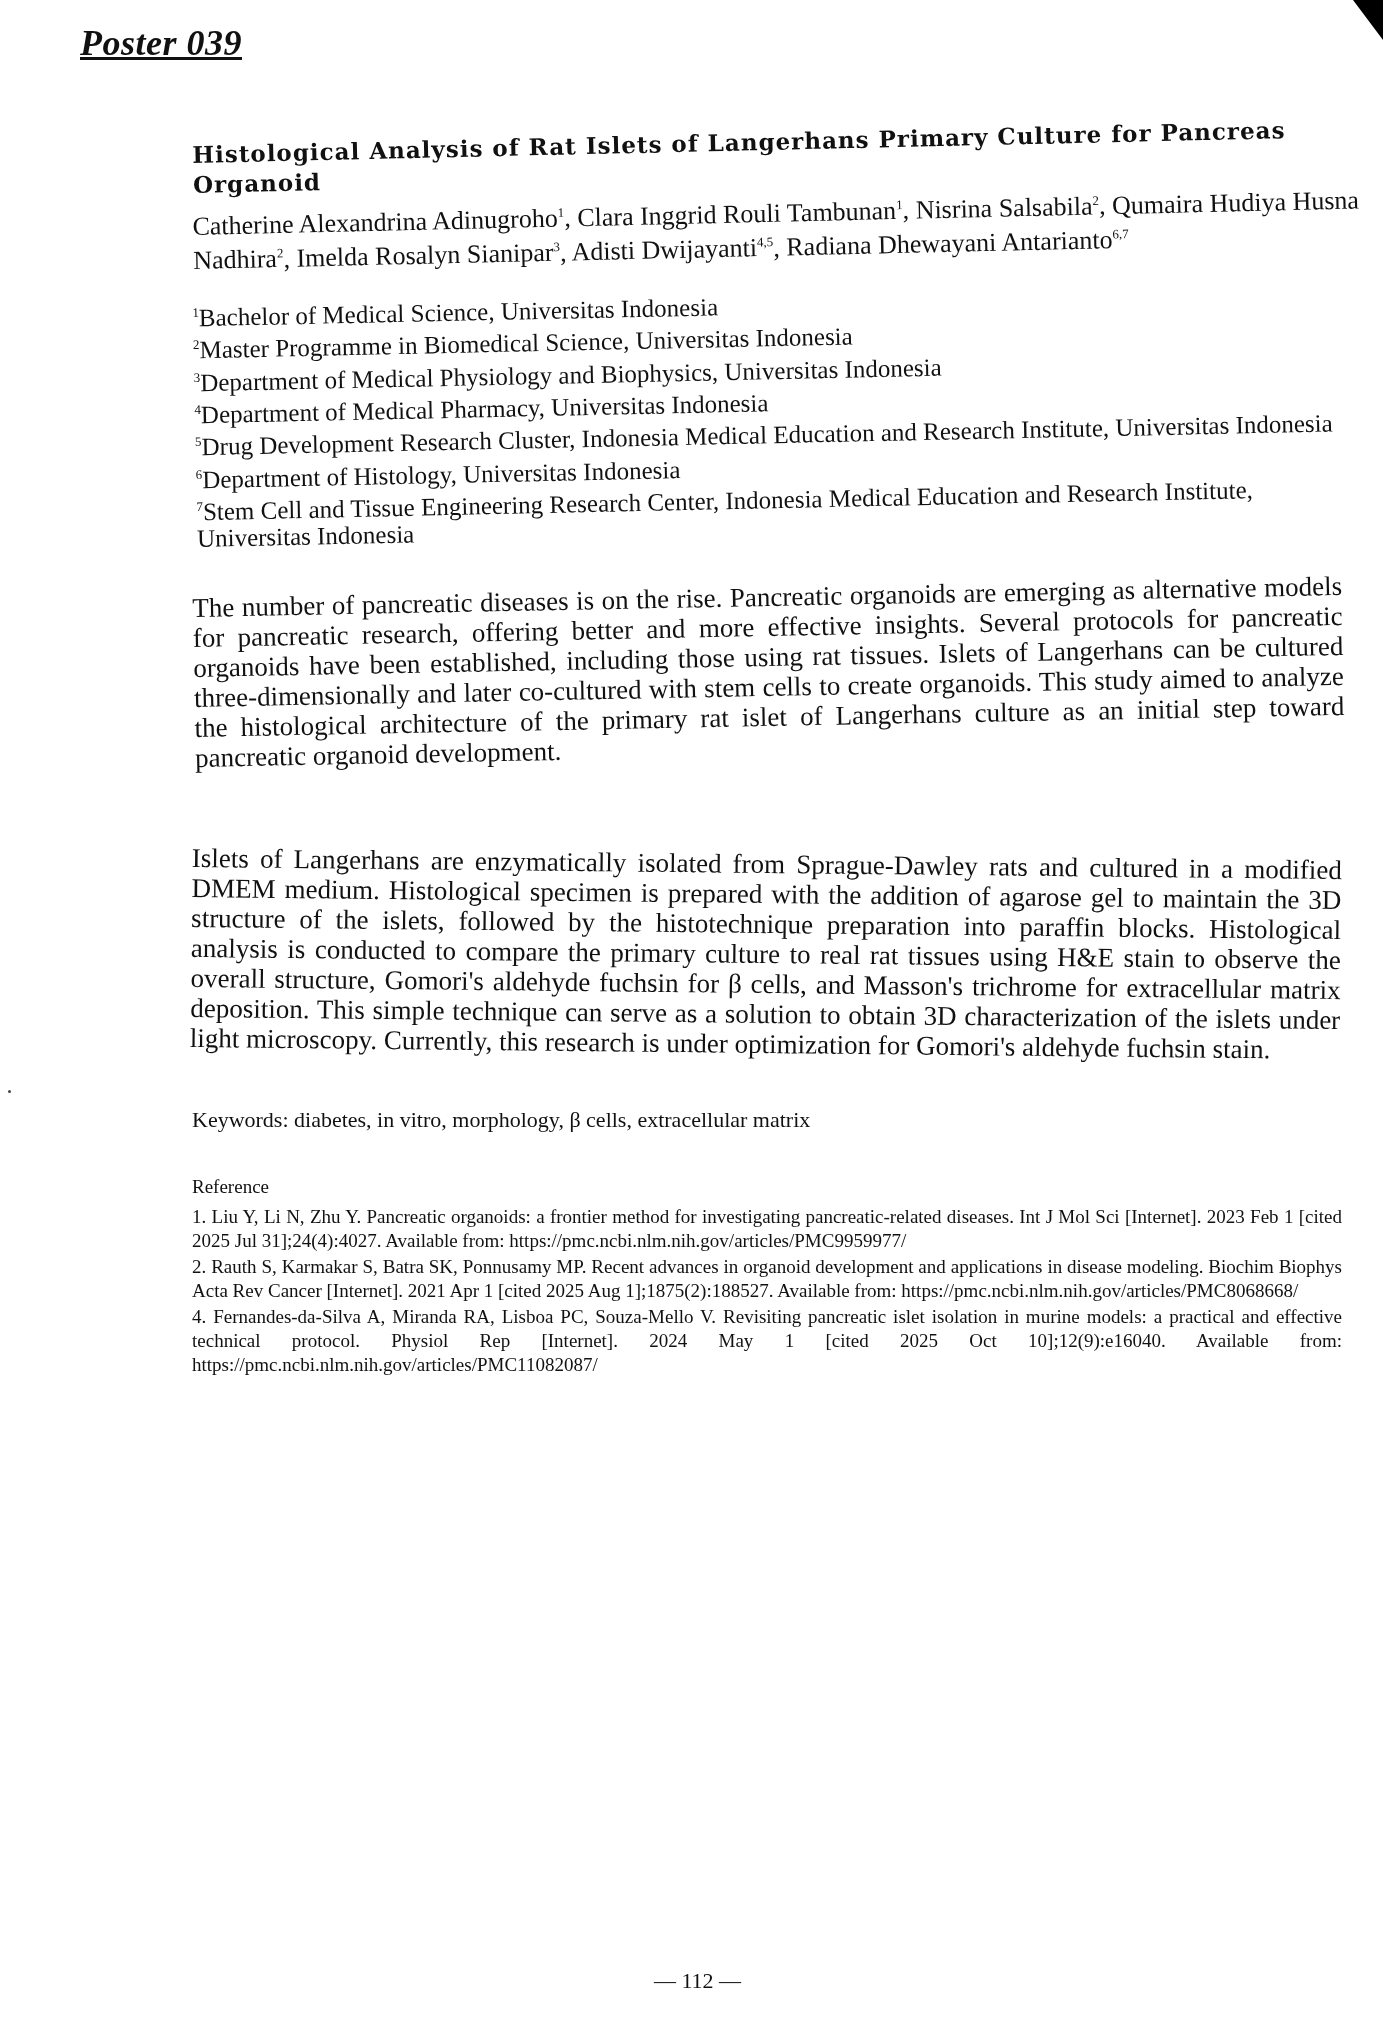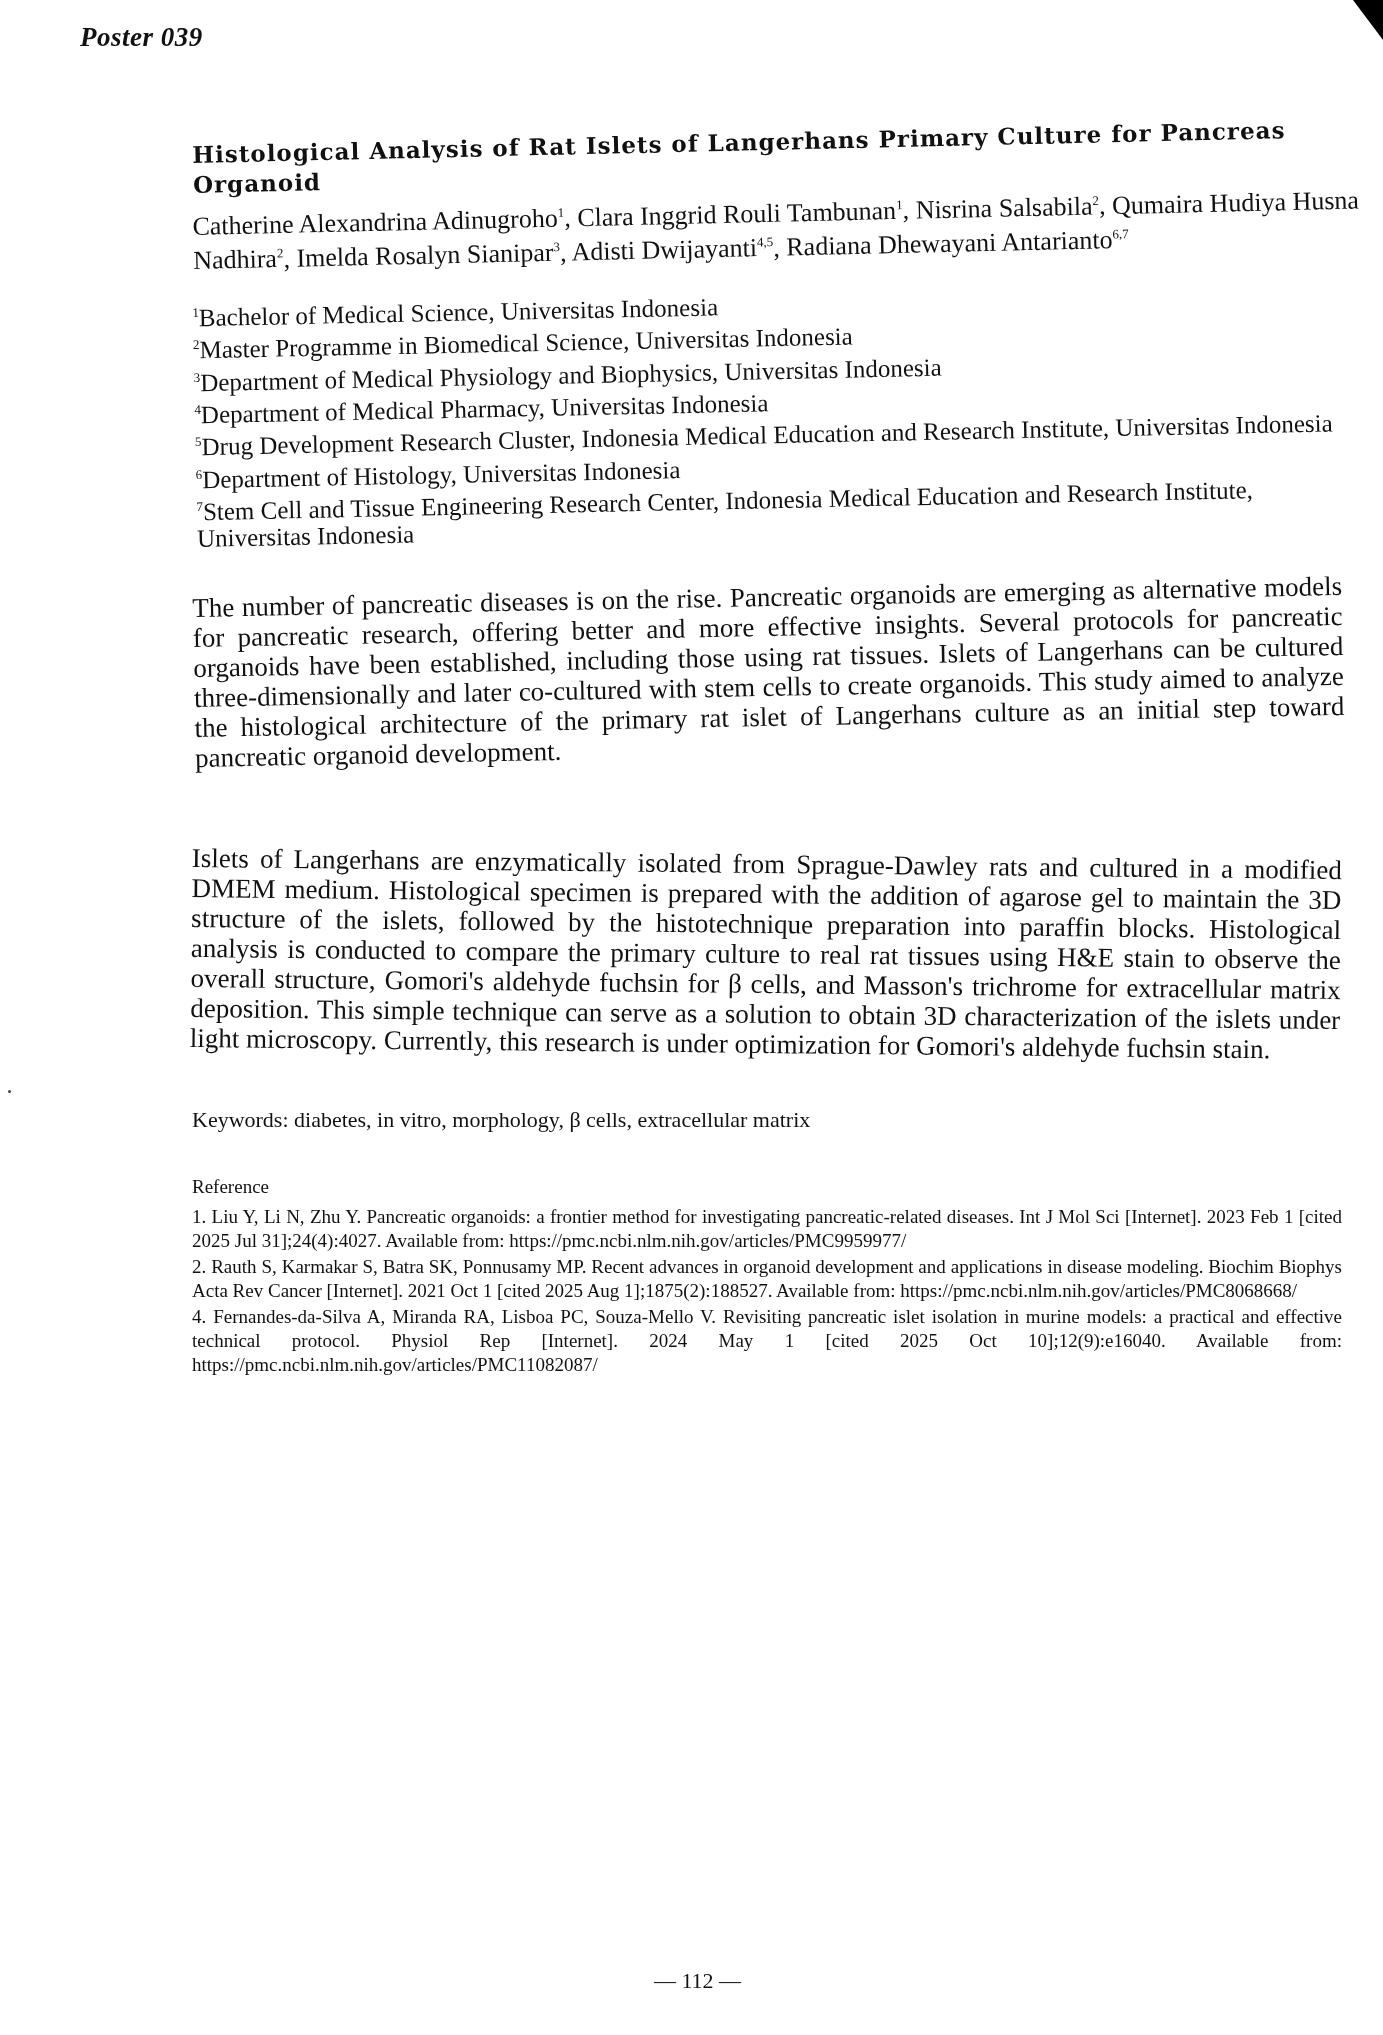--- a/index.html
+++ b/index.html
@@ -1,21 +1,21 @@
 <!DOCTYPE html>
 <html><head>
 <meta charset="utf-8">
 <style>
   html, body { margin: 0; padding: 0; background: #ffffff; }
   body { width: 1383px; height: 2035px; position: relative; overflow: hidden; color: #111; }
   .corner { position: absolute; right: 0; top: 0; width: 0; height: 0;
     border-top: 40px solid #000; border-left: 30px solid transparent; }
   .poster-no { position: absolute; left: 80px; top: 22px;
     font-family: "Liberation Serif", serif; font-style: italic; font-weight: bold;
-    font-size: 27px; letter-spacing: 0.5px; }
+    font-size: 36px; letter-spacing: 0.5px; text-decoration: underline; }
   .sheet { position: absolute; left: 192px; top: 140px; width: 1170px;
     font-family: "Liberation Serif", serif; }
   .title { font-family: "DejaVu Serif", serif; font-weight: bold; font-size: 23px;
     line-height: 30px; margin: 0 0 2px 0; transform: rotate(-1.3deg); transform-origin: left top; letter-spacing: 1px; }
   .authors { font-size: 26px; line-height: 29px; transform: rotate(-1.3deg); transform-origin: left top; margin-top: 6px; }
   .authors sup { font-size: 13px; }
   .affils { margin-top: 24px; font-size: 25px; line-height: 27px; transform: rotate(-1.2deg); transform-origin: left top; }
   .affils sup { font-size: 13px; }
   .affil { display: block; }
   .para { font-size: 27px; line-height: 30px; text-align: justify; width: 1150px; }
@@ -54,18 +54,18 @@
 
   <div class="para abstract">The number of pancreatic diseases is on the rise. Pancreatic organoids are emerging as alternative models for pancreatic research, offering better and more effective insights. Several protocols for pancreatic organoids have been established, including those using rat tissues. Islets of Langerhans can be cultured three-dimensionally and later co-cultured with stem cells to create organoids. This study aimed to analyze the histological architecture of the primary rat islet of Langerhans culture as an initial step toward pancreatic organoid development.</div>
 
   <div class="para methods">Islets of Langerhans are enzymatically isolated from Sprague-Dawley rats and cultured in a modified DMEM medium. Histological specimen is prepared with the addition of agarose gel to maintain the 3D structure of the islets, followed by the histotechnique preparation into paraffin blocks. Histological analysis is conducted to compare the primary culture to real rat tissues using H&amp;E stain to observe the overall structure, Gomori's aldehyde fuchsin for β cells, and Masson's trichrome for extracellular matrix deposition. This simple technique can serve as a solution to obtain 3D characterization of the islets under light microscopy. Currently, this research is under optimization for Gomori's aldehyde fuchsin stain.</div>
 
   <div class="keywords">Keywords: diabetes, in vitro, morphology, β cells, extracellular matrix</div>
 
   <div class="refs">
     <div class="ref-head">Reference</div>
     <div class="ref-item">1. Liu Y, Li N, Zhu Y. Pancreatic organoids: a frontier method for investigating pancreatic-related diseases. Int J Mol Sci [Internet]. 2023 Feb 1 [cited 2025 Jul 31];24(4):4027. Available from: https://pmc.ncbi.nlm.nih.gov/articles/PMC9959977/</div>
-    <div class="ref-item">2. Rauth S, Karmakar S, Batra SK, Ponnusamy MP. Recent advances in organoid development and applications in disease modeling. Biochim Biophys Acta Rev Cancer [Internet]. 2021 Oct 1 [cited 2025 Aug 1];1875(2):188527. Available from: https://pmc.ncbi.nlm.nih.gov/articles/PMC8068668/</div>
+    <div class="ref-item">2. Rauth S, Karmakar S, Batra SK, Ponnusamy MP. Recent advances in organoid development and applications in disease modeling. Biochim Biophys Acta Rev Cancer [Internet]. 2021 Apr 1 [cited 2025 Aug 1];1875(2):188527. Available from: https://pmc.ncbi.nlm.nih.gov/articles/PMC8068668/</div>
     <div class="ref-item">4. Fernandes-da-Silva A, Miranda RA, Lisboa PC, Souza-Mello V. Revisiting pancreatic islet isolation in murine models: a practical and effective technical protocol. Physiol Rep [Internet]. 2024 May 1 [cited 2025 Oct 10];12(9):e16040. Available from: https://pmc.ncbi.nlm.nih.gov/articles/PMC11082087/</div>
   </div>
 </div>
 
 <div class="page-number">— 112 —</div>
 
 </body></html>

